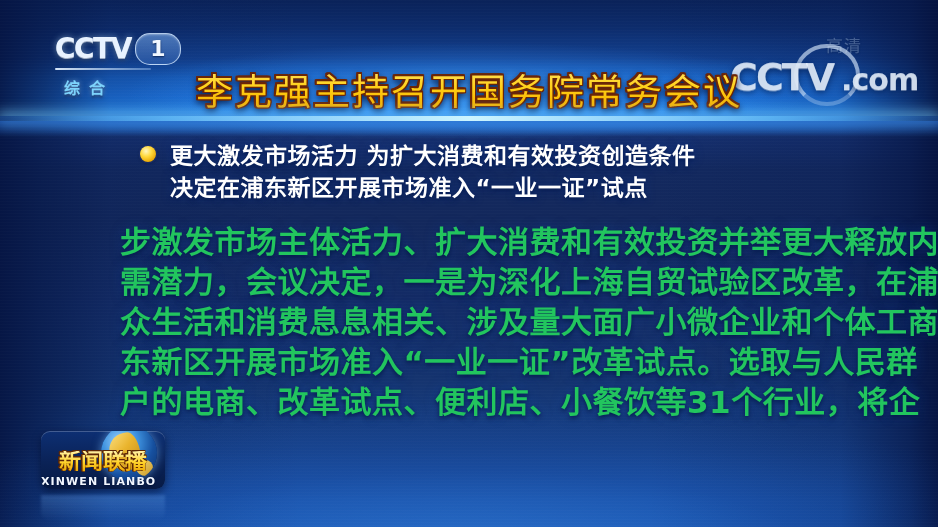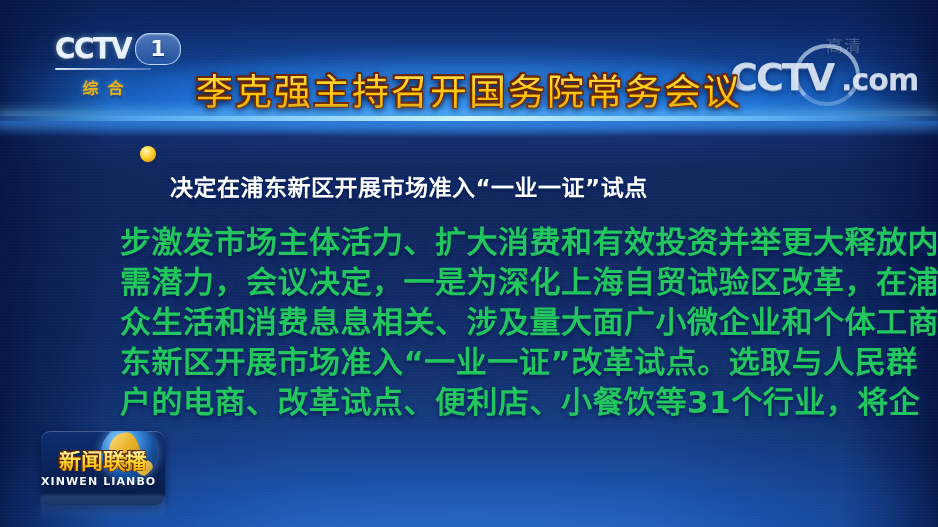--- a/index.html
+++ b/index.html
@@ -141,26 +141,25 @@
     margin-top: 1px;
     width: 96px;
     height: 2px;
     background: linear-gradient(to right,
       rgba(225,240,255,0.95), rgba(180,215,255,0.35));
     border-radius: 1px;
   }
   .cctv1-sub {
     margin-top: 5px;
     width: 96px;
-    text-align: center;
     font-size: 16px;
     font-weight: bold;
     letter-spacing: 9px;
     text-indent: 9px;
-    color: #eab308;
+    color: #7dd3fc;
     text-shadow:
       0 0 5px rgba(170,215,255,0.6),
       0 2px 3px rgba(0,20,60,0.85);
   }
 
   
   .watermark {
     position: absolute;
     right: 18px;
     top: 32px;
@@ -314,21 +313,21 @@
       0 2px 5px rgba(0,18,62,0.92),
       0 0 12px rgba(25,80,180,0.50);
   }
 
   
   .xinwen-logo {
     position: absolute;
     left: 41px;
     top: 431px;
     width: 124px;
-    height: 74px;
+    height: 58px;
     border-radius: 9px;
     overflow: hidden;
     background: linear-gradient(to bottom, #0d2f73 0%, #0a2256 55%, #071a44 100%);
     box-shadow:
       inset 0 1px 0 rgba(255,255,255,0.22),
       0 3px 8px rgba(0,10,40,0.6);
   }
   .xw-globe {
     position: absolute;
     right: 8px;
@@ -439,20 +438,21 @@
 
   <div class="title-band">
     <div class="main-title">李克强主持召开国务院常务会议</div>
   </div>
   <div class="title-rule"></div>
   <div class="title-rule-fade"></div>
 
   <div class="subtitle-block">
     <div class="sub-line">
       <span class="bullet-dot"></span>
+      <span>更大激发市场活力 为扩大消费和有效投资创造条件</span>
     </div>
     <div class="sub-line indent">
       <span>决定在浦东新区开展市场准入“一业一证”试点</span>
     </div>
   </div>
 
   <div class="body-block">
     <div class="body-line">步激发市场主体活力、扩大消费和有效投资并举更大释放内</div>
     <div class="body-line">需潜力，会议决定，一是为深化上海自贸试验区改革，在浦</div>
     <div class="body-line">众生活和消费息息相关、涉及量大面广小微企业和个体工商</div>

